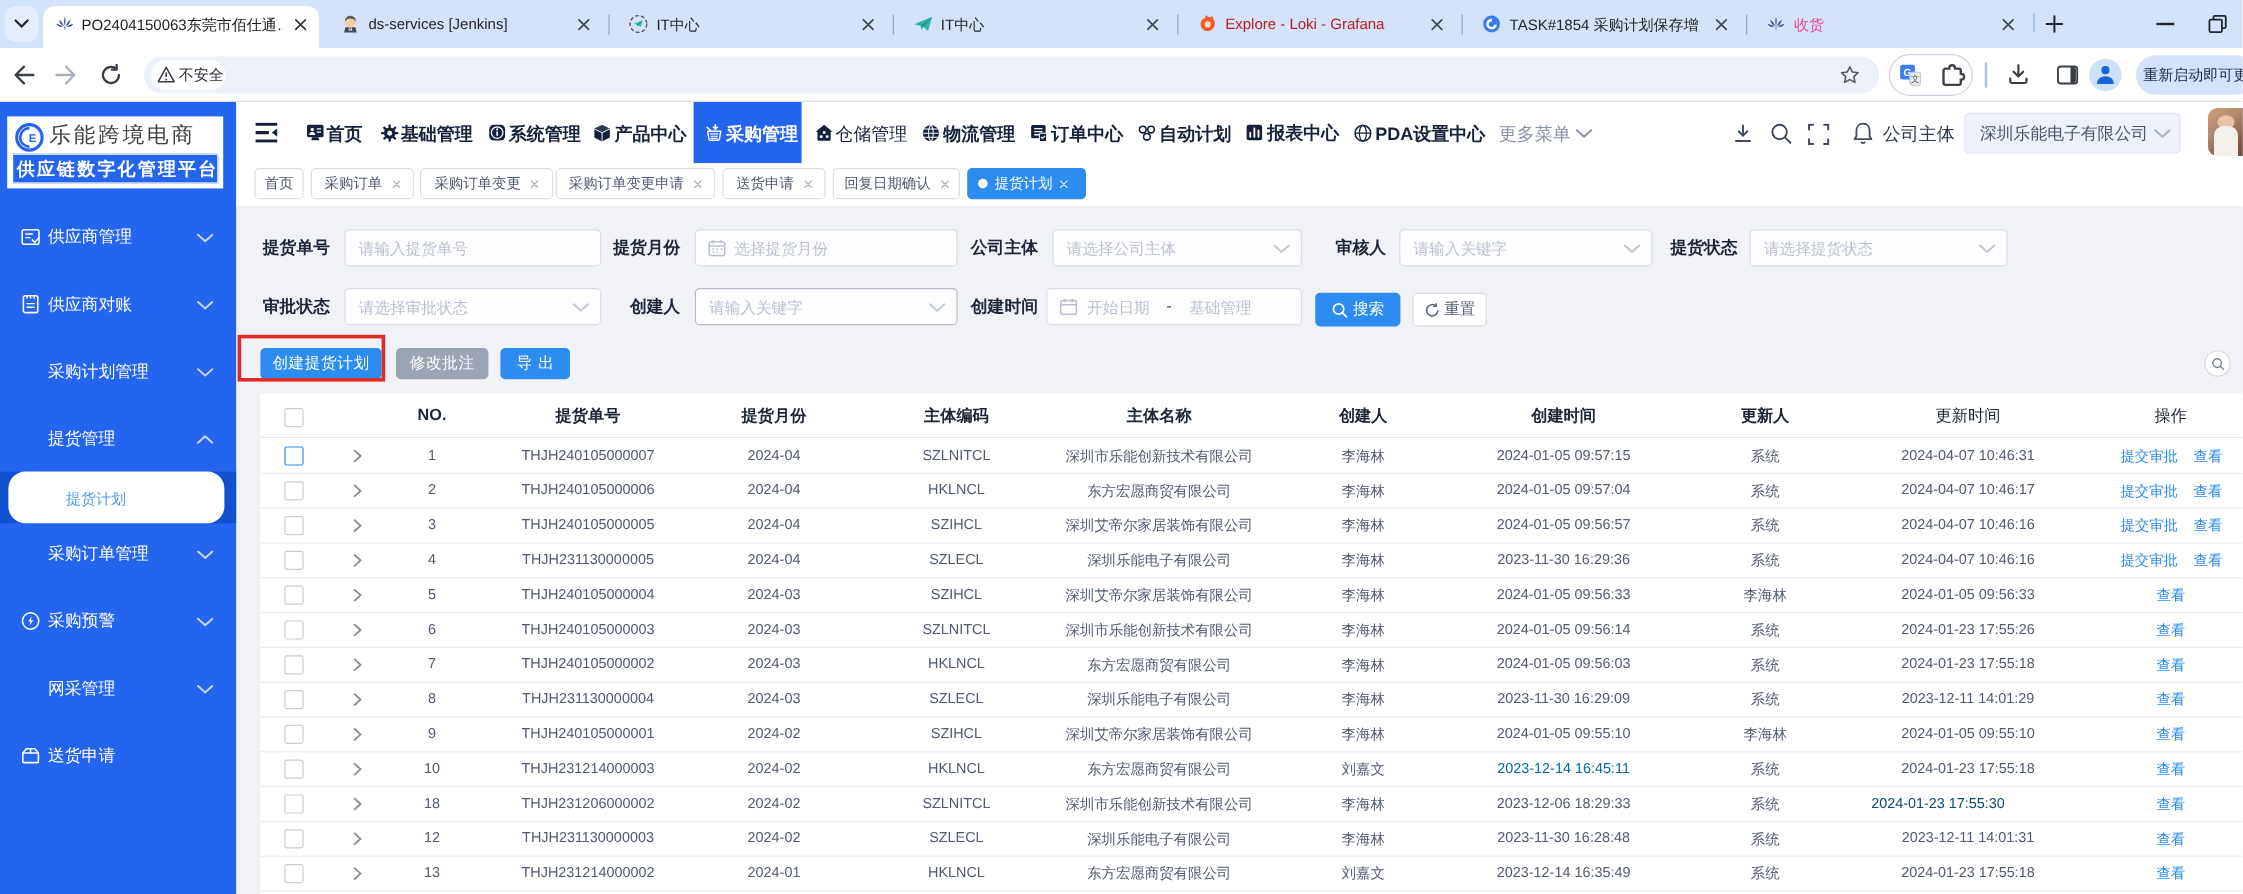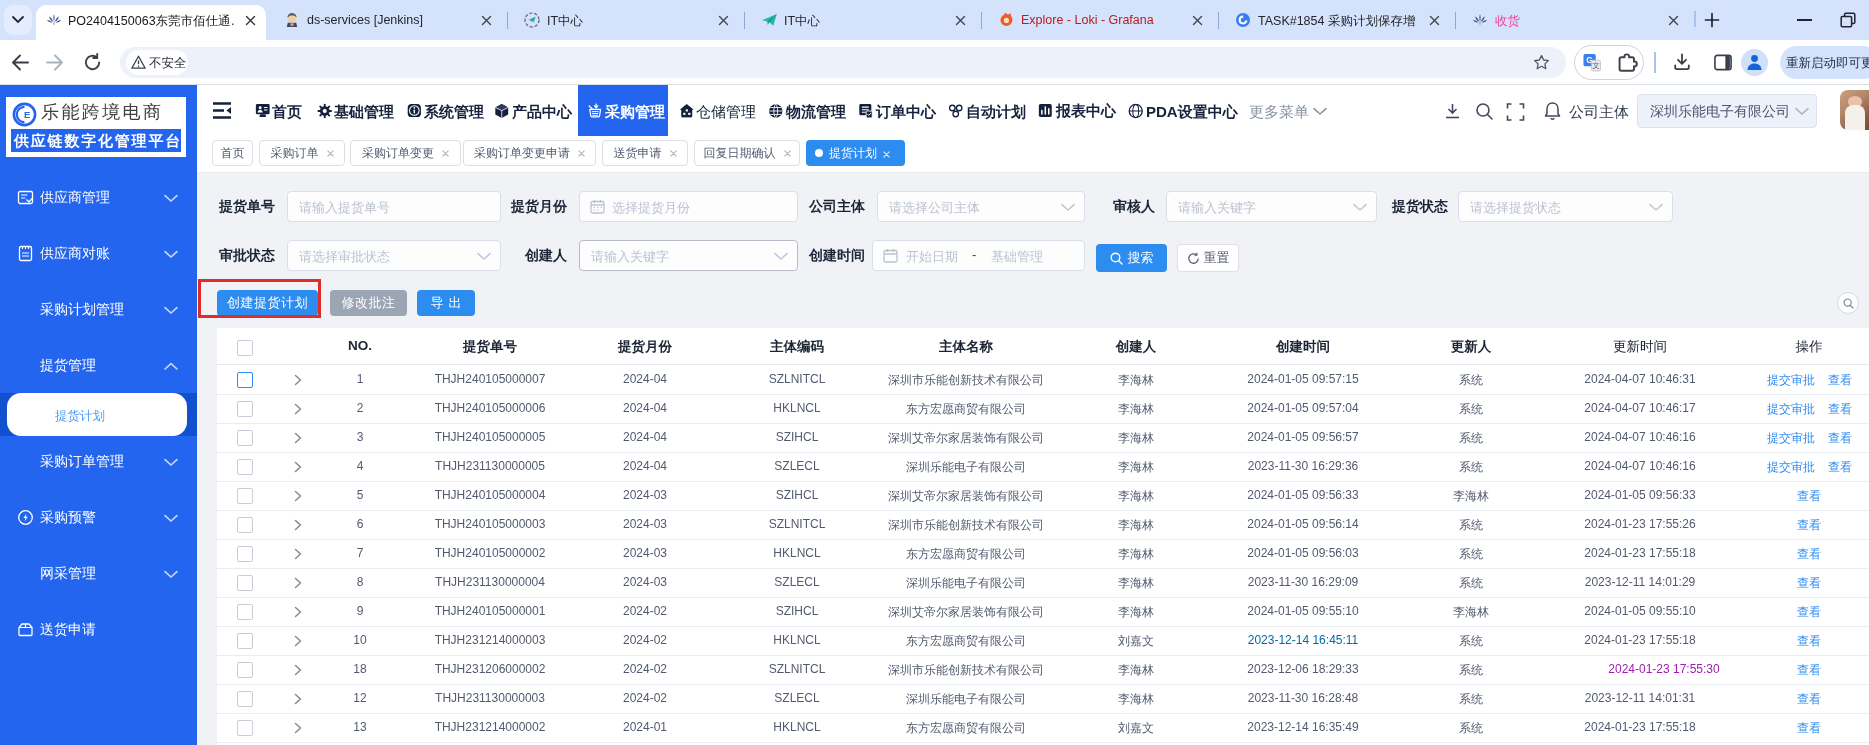--- a/index.html
+++ b/index.html
@@ -666,21 +666,21 @@
       <path d="M1.5 1.5 L6.5 6 L1.5 10.5" stroke="#828a9a" stroke-width="1.5" fill="none" stroke-linecap="round" stroke-linejoin="round"></path>
     </svg>
     <div class="cx" style="left:360px;top:662px;font-size:12px;color:#515a6e">18</div>
     <div class="cx" style="left:490px;top:662px;font-size:12px;color:#515a6e">THJH231206000002</div>
     <div class="cx" style="left:645px;top:662px;font-size:12px;color:#515a6e">2024-02</div>
     <div class="cx" style="left:797px;top:662px;font-size:12px;color:#515a6e">SZLNITCL</div>
     <div class="cx" style="left:966px;top:662px;font-size:12px;color:#515a6e">深圳市乐能创新技术有限公司</div>
     <div class="cx" style="left:1136px;top:662px;font-size:12px;color:#515a6e">李海林</div>
     <div class="cx" style="left:1303px;top:662px;font-size:12px;color:#515a6e">2023-12-06 18:29:33</div>
     <div class="cx" style="left:1471px;top:662px;font-size:12px;color:#515a6e">系统</div>
-    <div class="cx" style="left:1664px;top:662px;font-size:12px;color:#a21caf">2024-01-23 17:55:30</div>
+    <div class="cx" style="left:1615px;top:662px;font-size:12px;color:#0c4a6e">2024-01-23 17:55:30</div>
     <div class="cx" style="left:1809px;top:662px;font-size:12px;color:#2d8cf0">查看</div>
     <div class="ab" style="left:237px;top:691px;width:16px;height:16px;border:1px solid #c9ccd4;border-radius:2px;background:#fff"></div>
     <svg class="ab" style="left:294px;top:693px" width="8" height="12" viewBox="0 0 8 12">
       <path d="M1.5 1.5 L6.5 6 L1.5 10.5" stroke="#828a9a" stroke-width="1.5" fill="none" stroke-linecap="round" stroke-linejoin="round"></path>
     </svg>
     <div class="cx" style="left:360px;top:691px;font-size:12px;color:#515a6e">12</div>
     <div class="cx" style="left:490px;top:691px;font-size:12px;color:#515a6e">THJH231130000003</div>
     <div class="cx" style="left:645px;top:691px;font-size:12px;color:#515a6e">2024-02</div>
     <div class="cx" style="left:797px;top:691px;font-size:12px;color:#515a6e">SZLECL</div>
     <div class="cx" style="left:966px;top:691px;font-size:12px;color:#515a6e">深圳乐能电子有限公司</div>

